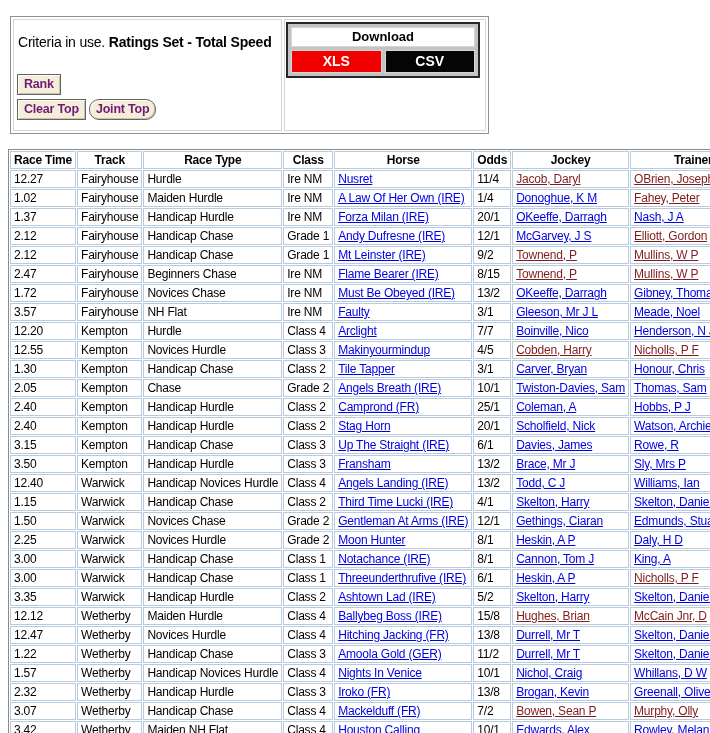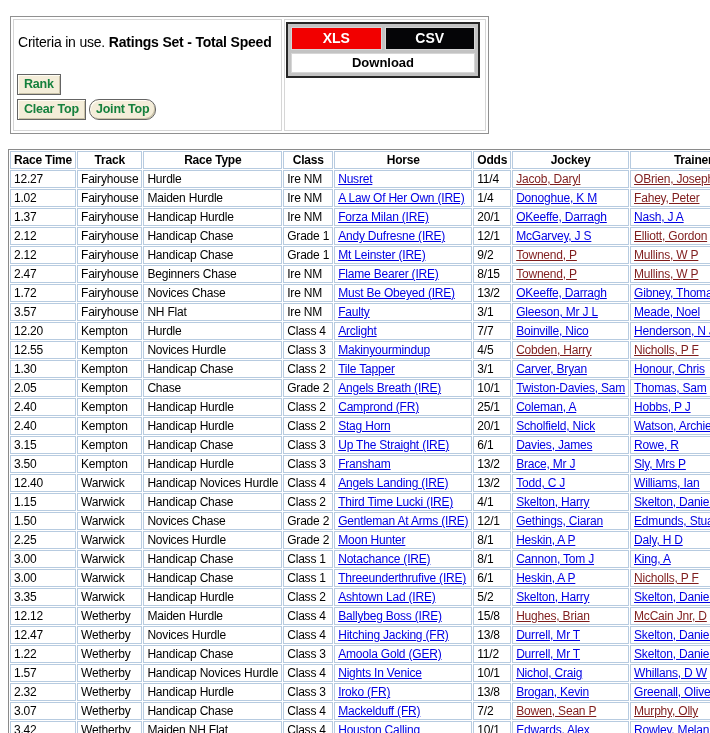--- a/index.html
+++ b/index.html
@@ -14,21 +14,21 @@
 
   .criteria-line { font-size:14px; letter-spacing:-0.2px; margin:8px 0 24px 1px; white-space:nowrap; }
   .criteria-line b { font-weight:700; }
 
   .btn {
     display:inline-block;
     background:#f4edd9;
     border:1px solid #646464;
     box-shadow:inset 1px 1px 0 #fffdf4, inset -1px -1px 0 #c9c2a8;
     font-family:"Liberation Sans",sans-serif;
-    font-size:12.5px; font-weight:700; color:#15803d;
+    font-size:12.5px; font-weight:700; color:#701a75;
     padding:2px 6px 3px; cursor:pointer; letter-spacing:-0.2px;
   }
   .btn-row { margin:0 0 4px 0; }
   .btn + .btn { margin-left:3px;border-radius:10px; }
 
   table.dl { border-collapse:separate; border-spacing:3px; border:2px solid #262626; background:#c3c3c3; width:194px; table-layout:fixed; }
   td.dl-head {
     background:#cbcbcb; border:1px solid; border-color:#f1f1f1 #6f6f6f #6f6f6f #f1f1f1;
     font-size:13px; font-weight:700; text-align:center; padding:1px 0 2px; color:#000;
   }
@@ -65,25 +65,25 @@
           <span class="btn">Rank</span>
         </div>
         <div class="btn-row">
           <span class="btn">Clear Top</span><span class="btn">Joint Top</span>
         </div>
       </td>
       <td class="download-cell">
         <table class="dl">
           <tbody>
                 <tr>
+            <td class="dl-head" colspan="2">Download</td>
+          </tr>
+          <tr>
             <td class="dl-btn" id="xls-btn" style="background: rgb(242, 0, 0);">XLS</td>
             <td class="dl-btn" id="csv-btn" style="background: rgb(5, 5, 7);">CSV</td>
-          </tr>
-          <tr>
-            <td class="dl-head" colspan="2">Download</td>
           </tr>
         </tbody>
             </table>
       </td>
     </tr>
   </tbody>
     </table>
 </div>
 
 <table class="races">

